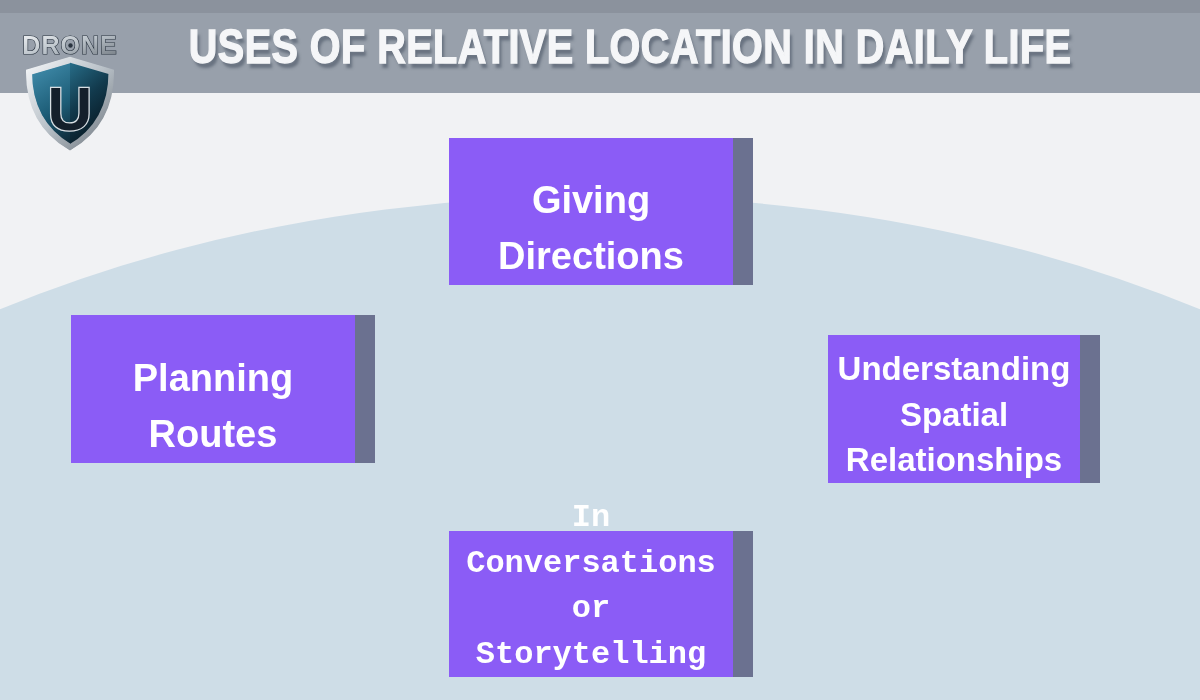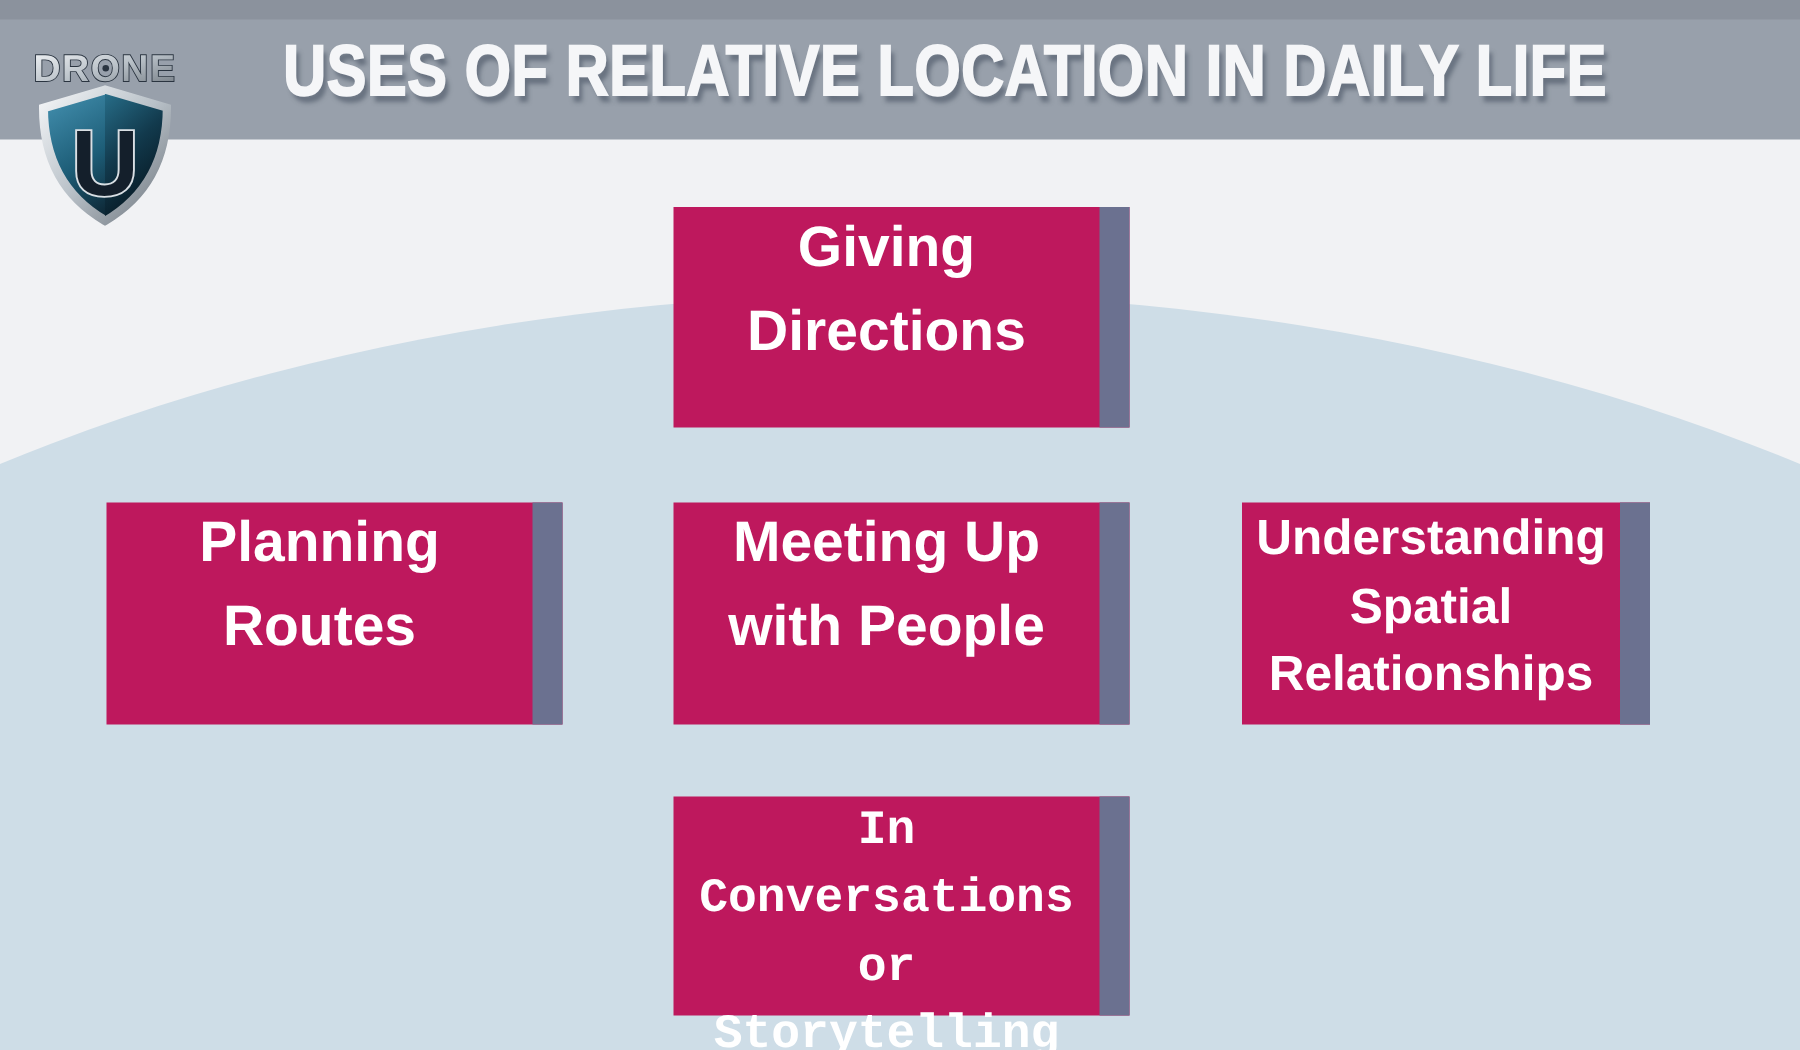--- a/index.html
+++ b/index.html
@@ -36,34 +36,34 @@
     -webkit-text-stroke: 1.3px #f5f6f8;
     text-shadow: 3px 4px 3px rgba(66, 76, 92, 0.55);
   }
 
   
   .logo { position: absolute; left: 14px; top: 28px; width: 112px; height: 124px; }
 
   
   .box {
     position: absolute;
-    background: #be185d;
-    display: flex; align-items: flex-start; justify-content: center;
+    background: #8b5cf6;
+    display: flex; align-items: flex-end; justify-content: center;
   }
   .box::after {
     content: ""; position: absolute; right: 0; top: 0; bottom: 0; width: 20px;
     background: #6b7190;
   }
   .box-label {
     white-space: pre-line; text-align: center;
     color: #ffffff; font-weight: 700;
     padding-right: 20px; width: 100%;
   }
   .box--giving        { left: 449px; top: 138px; width: 304px; height: 147px; }
-  .box--planning      { left:  71px; top: 335px; width: 304px; height: 148px; }
+  .box--planning      { left:  71px; top: 315px; width: 304px; height: 148px; }
   .box--meeting       { left: 449px; top: 335px; width: 304px; height: 148px; }
   .box--understanding { left: 828px; top: 335px; width: 272px; height: 148px; }
   .box--conversations { left: 449px; top: 531px; width: 304px; height: 146px; }
 
   .box--two .box-label   { font-size: 38px; line-height: 1.47; }
   .box--three .box-label { font-size: 33px; line-height: 1.38; }
   .box--conversations .box-label { font-size: 32px; line-height: 1.42; font-family: Liberation Mono, monospace; }
 </style>
 </head>
 <body>
@@ -115,24 +115,20 @@
   <div class="box box--giving box--two">
     <div class="box-label">Giving
 Directions</div>
   </div>
 
   <div class="box box--planning box--two">
     <div class="box-label">Planning
 Routes</div>
   </div>
 
-  <div class="box box--meeting box--two">
-    <div class="box-label">Meeting Up
-with People</div>
-  </div>
 
   <div class="box box--understanding box--three">
     <div class="box-label">Understanding
 Spatial
 Relationships</div>
   </div>
 
   <div class="box box--conversations box--three">
     <div class="box-label">In
 Conversations

